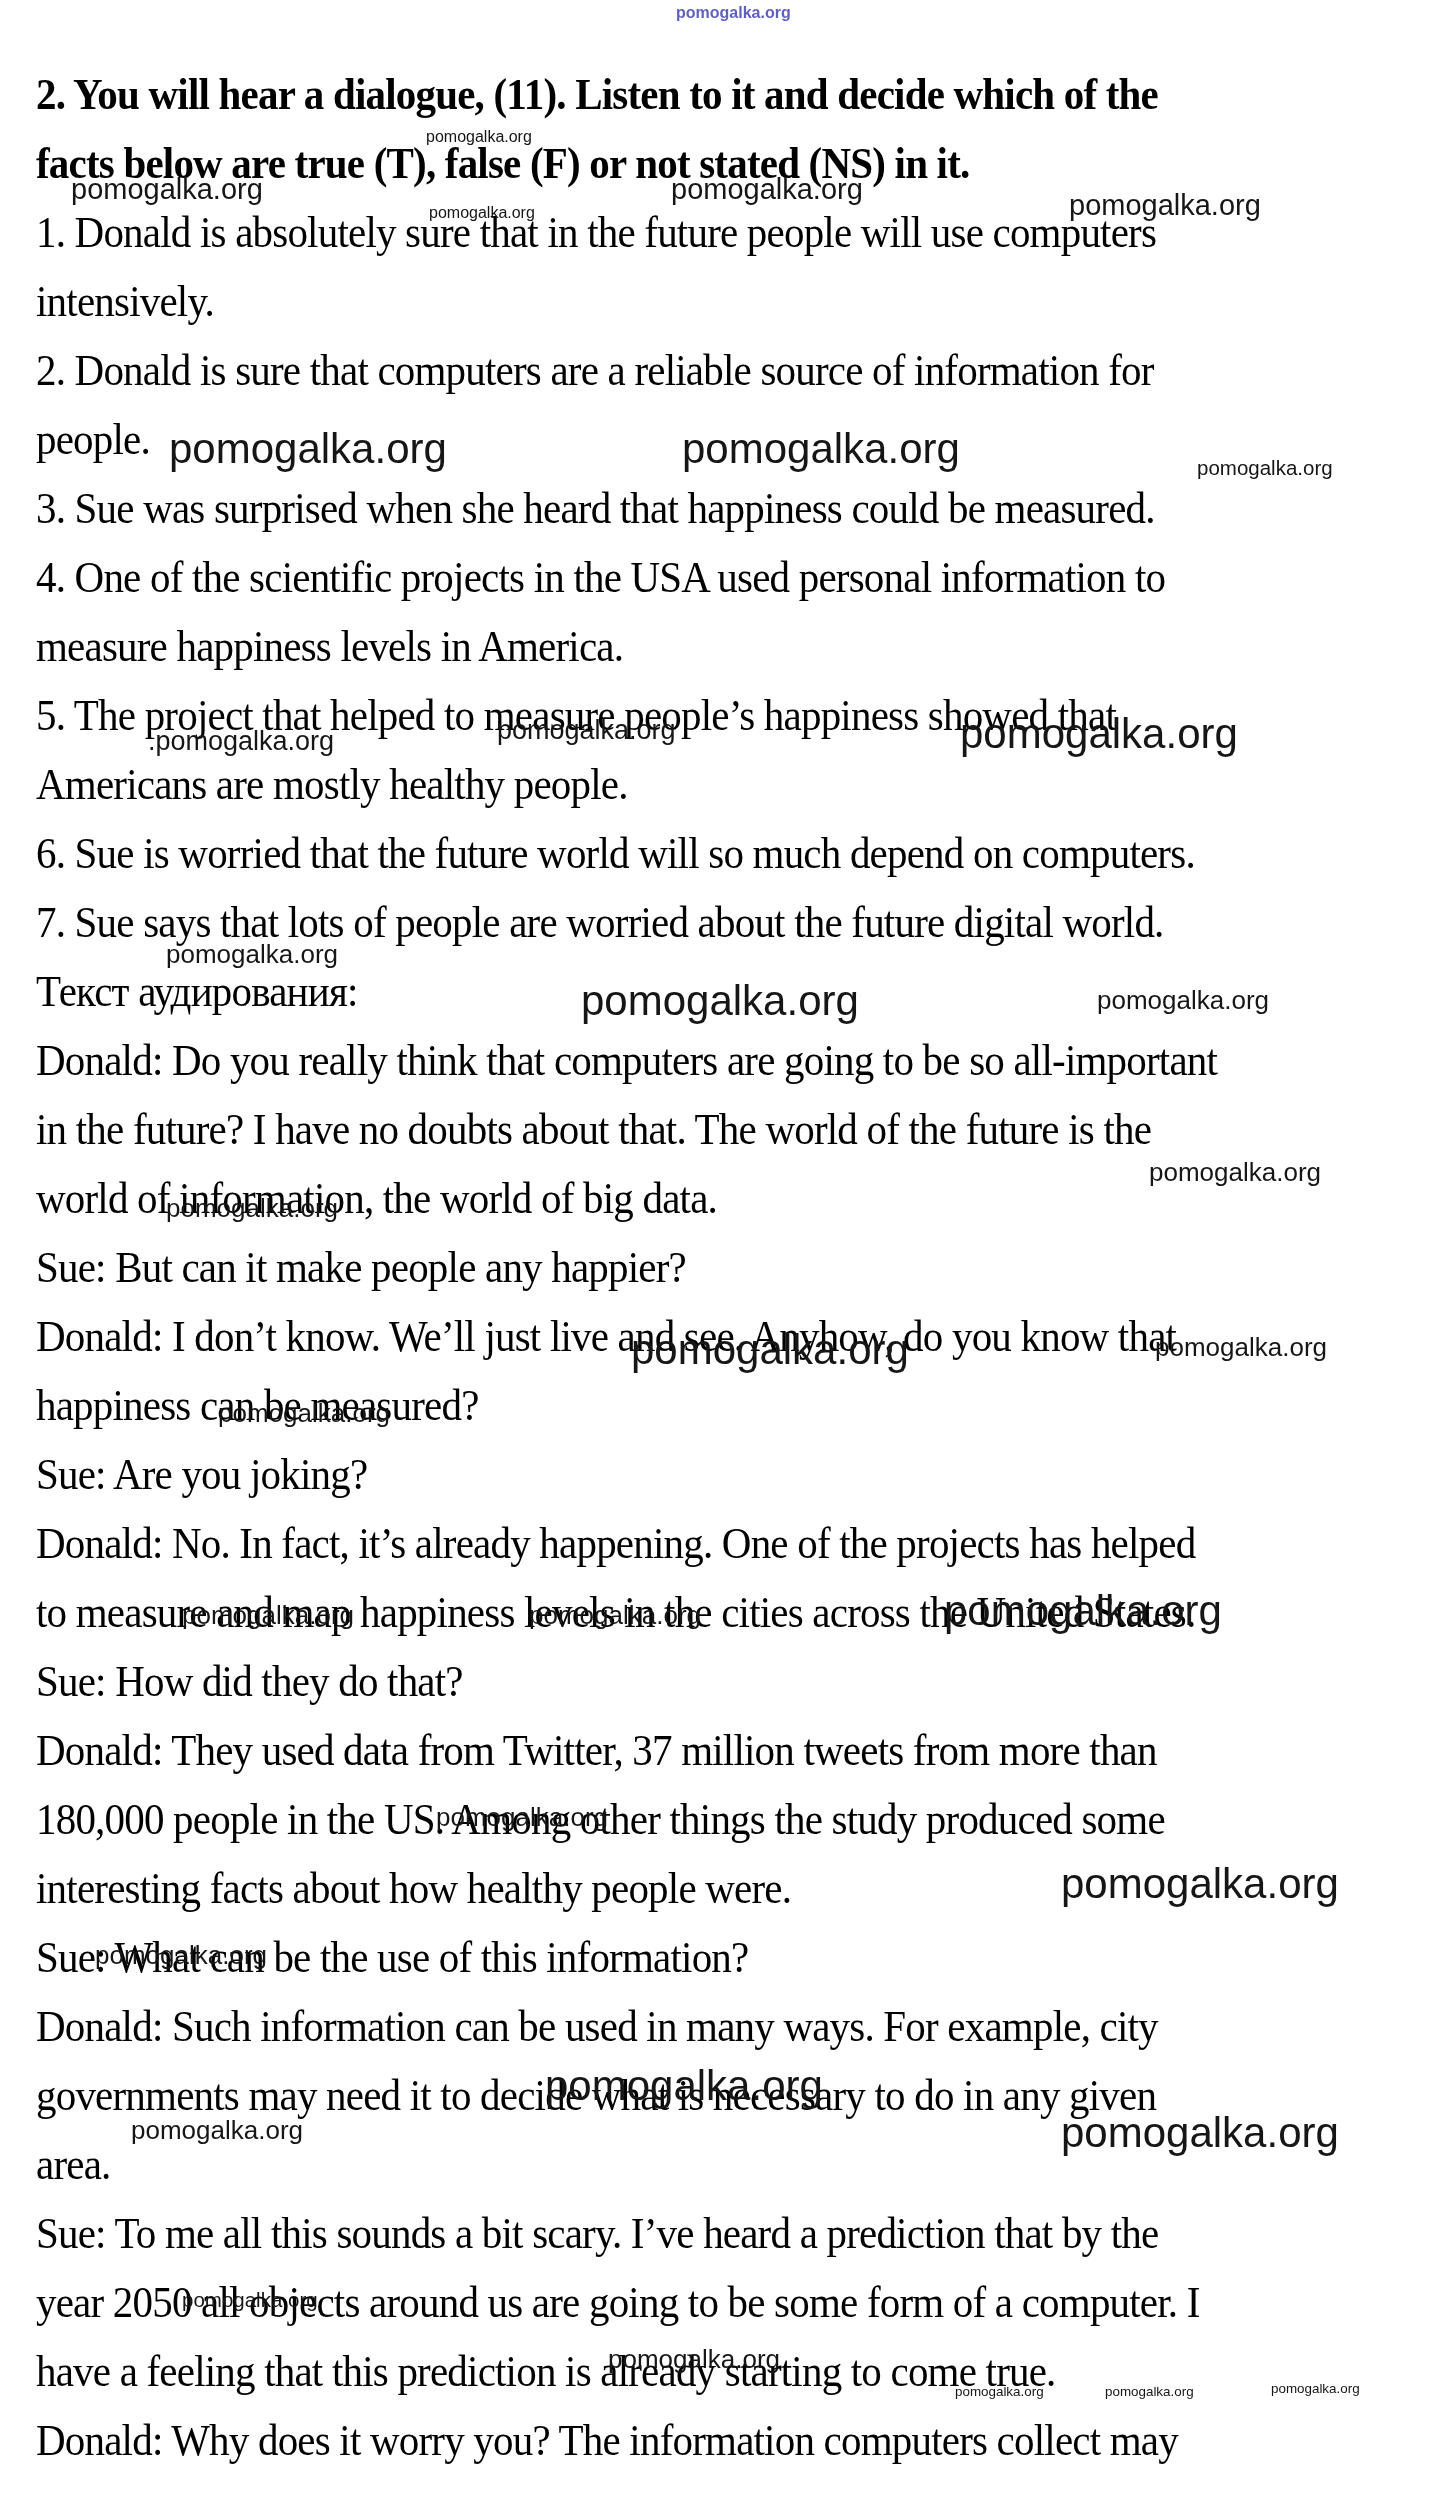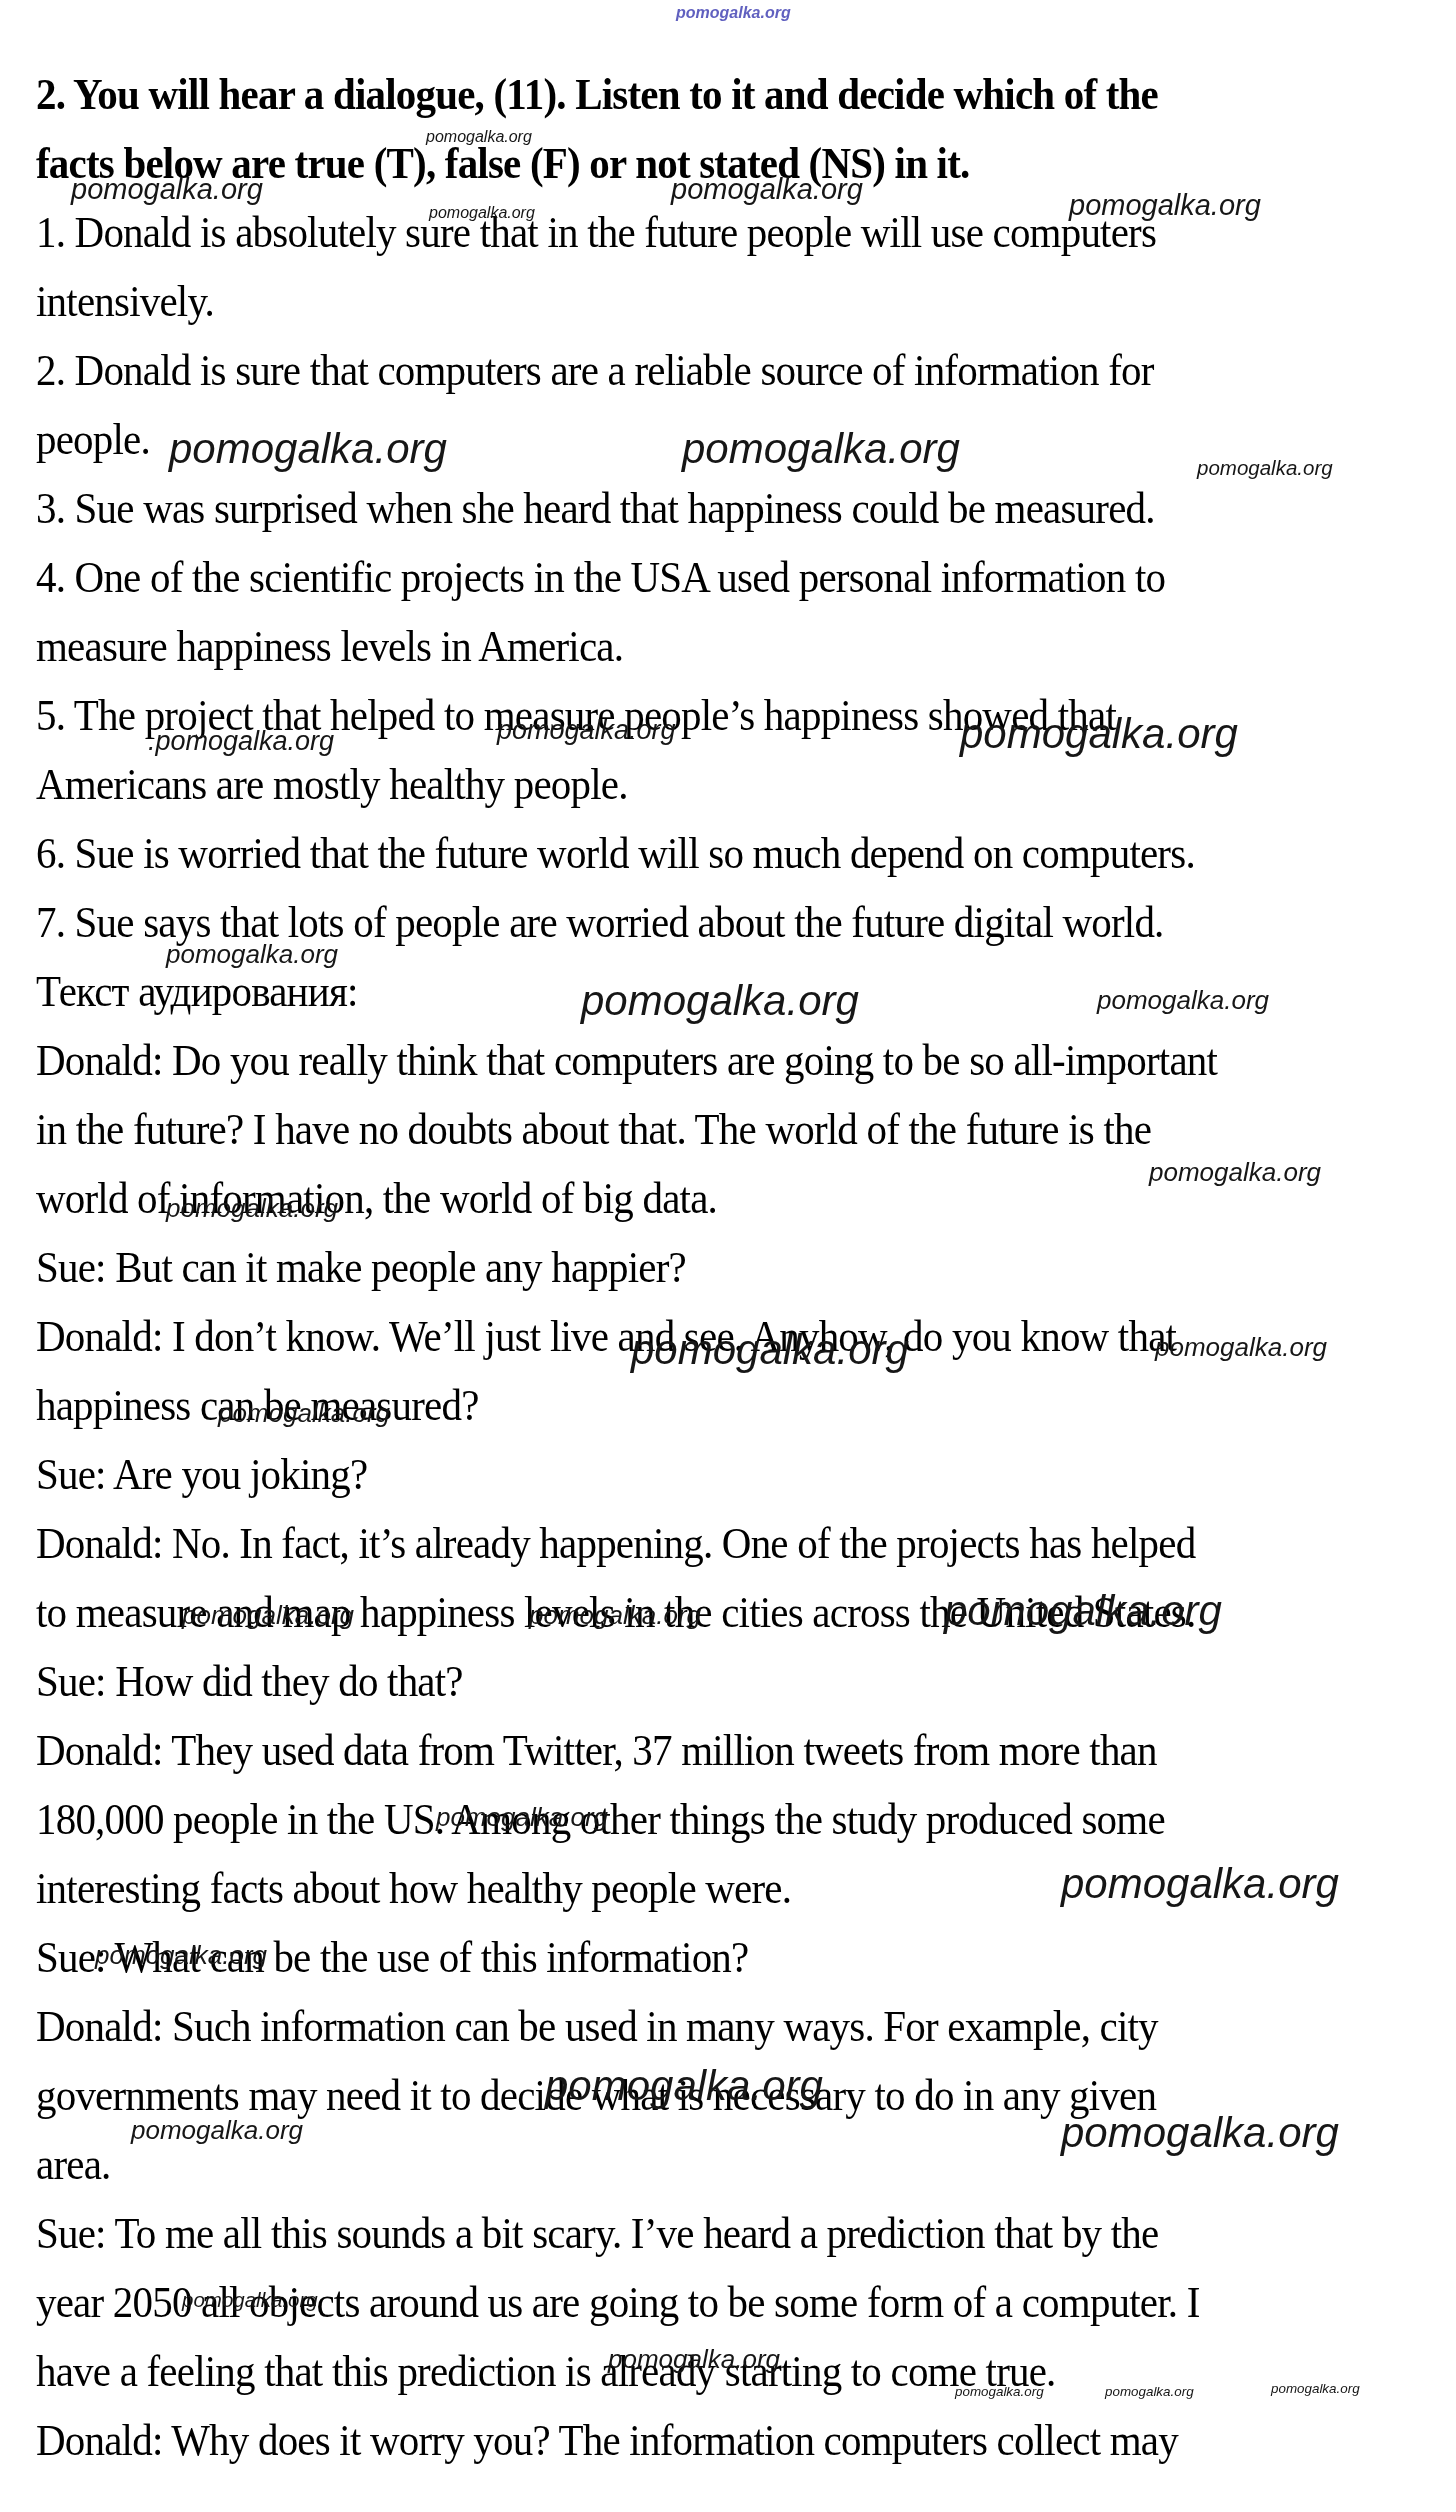--- a/index.html
+++ b/index.html
@@ -36,21 +36,20 @@
   .line.bold {
     font-weight: 700;
   }
   .wm {
     position: absolute;
     font-family: "Liberation Sans", sans-serif;
     font-weight: 400;
     white-space: nowrap;
     letter-spacing: 0;
     line-height: 1;
-    font-style: italic;
   }
   .wm.top-blue {
     font-weight: 700;
     opacity: 0.85;
   }
 </style>
 </head>
 <body>
 
 <div class="page">

